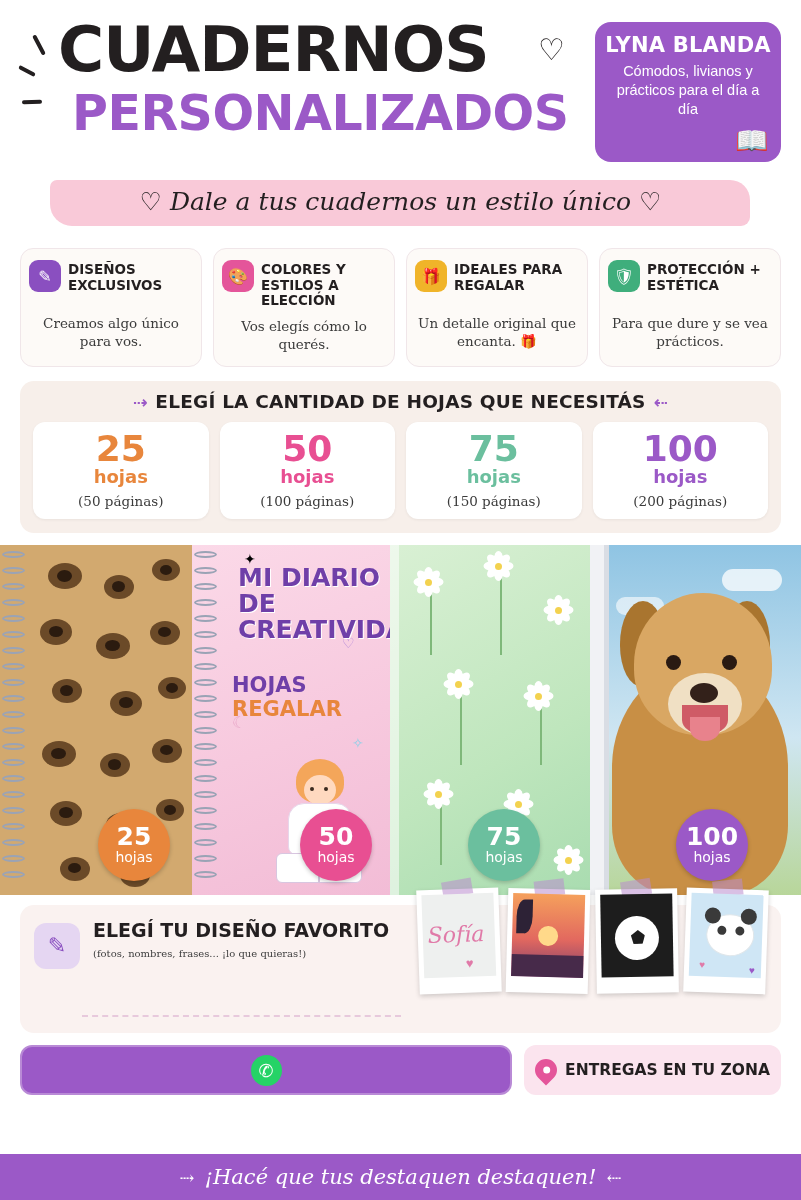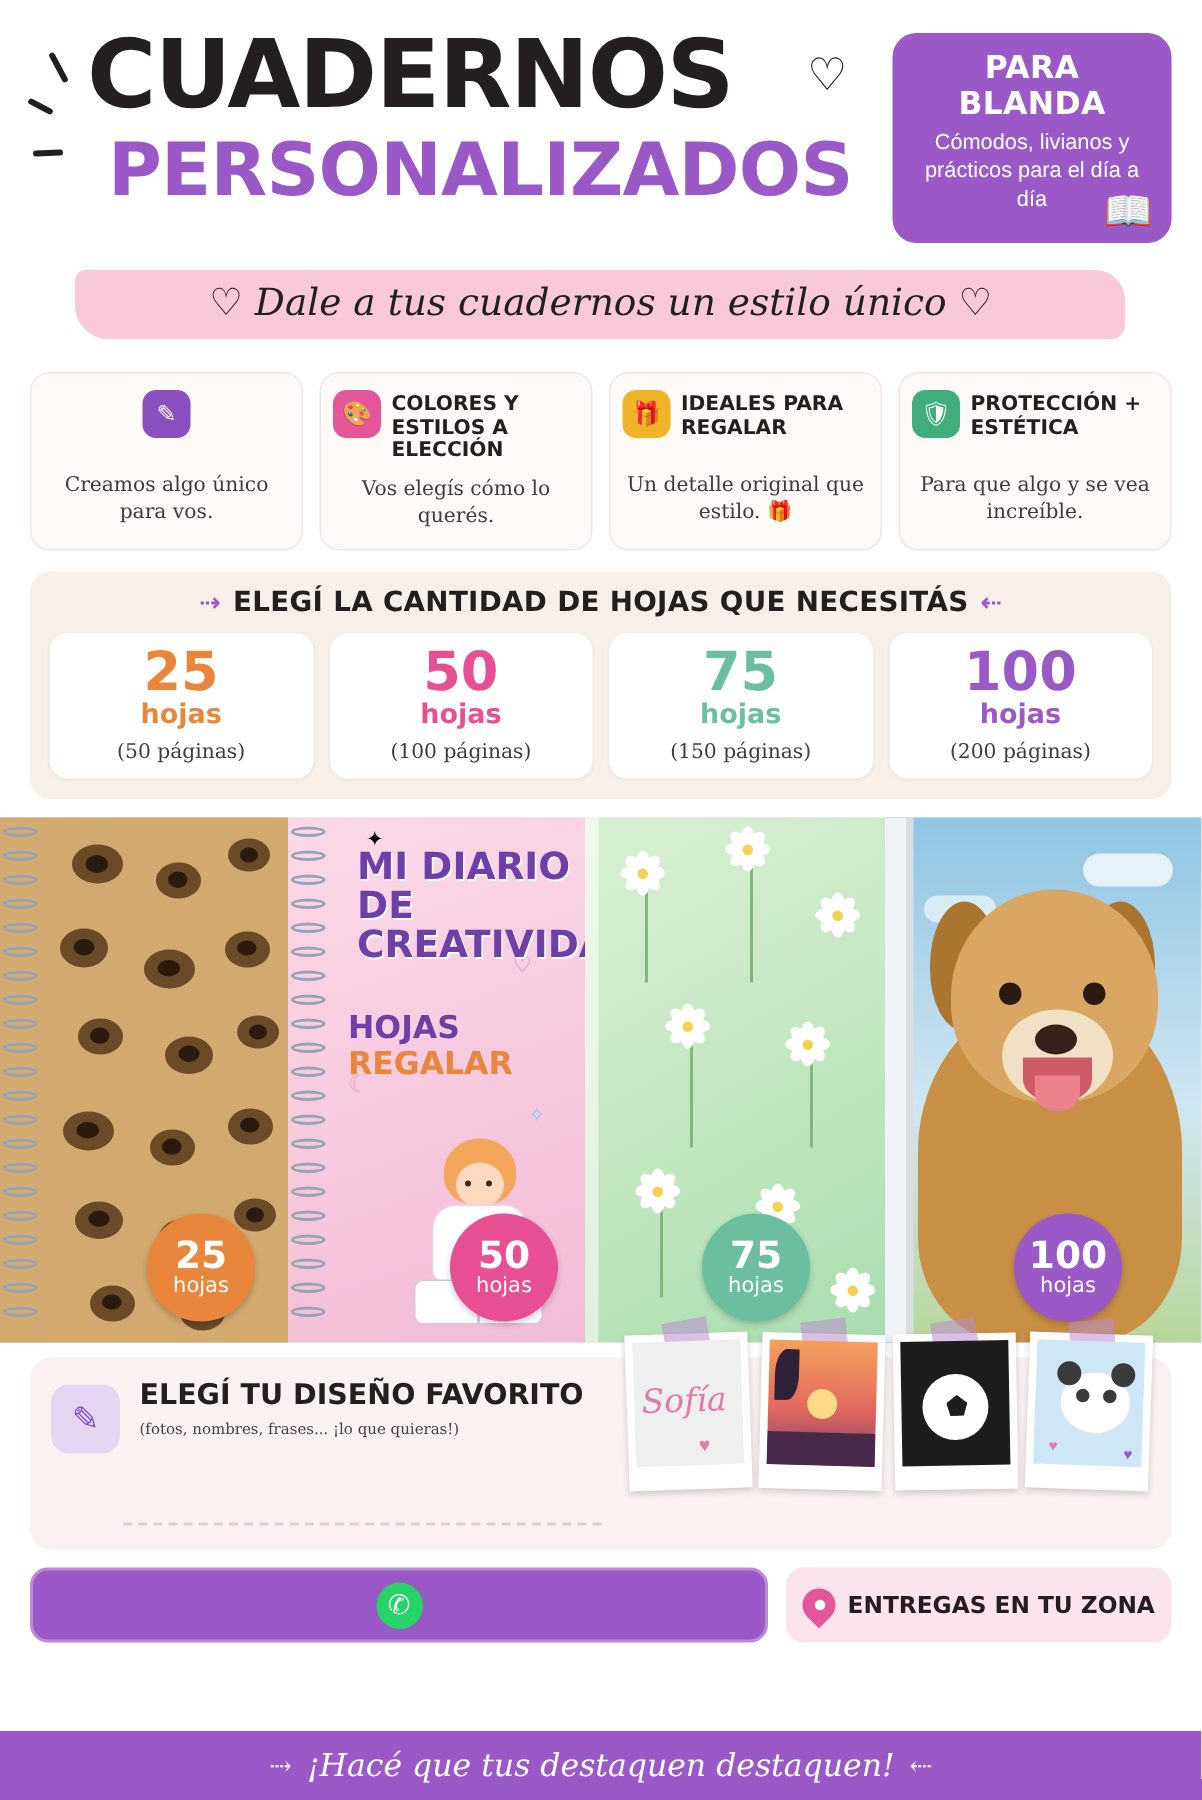--- a/index.html
+++ b/index.html
@@ -369,58 +369,59 @@
 <div class="header">
   <span class="spark s1"></span>
   <span class="spark s2"></span>
   <span class="spark s3"></span>
 
   <div class="title-main">CUADERNOS</div>
   <div class="title-sub">PERSONALIZADOS</div>
   <div class="heart-deco">♡</div>
 
   <div class="badge-tapa">
-    <div class="bt-title">PARA BLANDA</div>
+    <div class="bt-title">LYNA BLANDA</div>
     <div class="bt-desc">Cómodos, livianos y prácticos para el día a día</div>
     <div class="bt-book">📖</div>
   </div>
 </div>
 
 <div class="ribbon-wrap">
   <div class="ribbon"></div>
   <div class="ribbon-text">♡ Dale a tus cuadernos un estilo único ♡</div>
 </div>
 
 <div class="features">
   <div class="feat">
     <div class="feat-top">
       <div class="feat-ico" style="background:#8a4fc0">✎</div>
+      <div class="feat-name">DISEÑOS EXCLUSIVOS</div>
     </div>
     <div class="feat-desc">Creamos algo único para vos.</div>
   </div>
   <div class="feat">
     <div class="feat-top">
       <div class="feat-ico" style="background:#e4559a">🎨</div>
       <div class="feat-name">COLORES Y ESTILOS A ELECCIÓN</div>
     </div>
     <div class="feat-desc">Vos elegís cómo lo querés.</div>
   </div>
   <div class="feat">
     <div class="feat-top">
       <div class="feat-ico" style="background:#f0b429">🎁</div>
       <div class="feat-name">IDEALES PARA REGALAR</div>
     </div>
-    <div class="feat-desc">Un detalle original que estilo. 🎁</div>
+    <div class="feat-desc">Un detalle original que encanta. 🎁</div>
   </div>
   <div class="feat">
     <div class="feat-top">
       <div class="feat-ico" style="background:#3fae7c">🛡</div>
       <div class="feat-name">PROTECCIÓN + ESTÉTICA</div>
     </div>
-    <div class="feat-desc">Para que algo y se vea increíble.</div>
+    <div class="feat-desc">Para que dure y se vea prácticos.</div>
   </div>
 </div>
 
 <div class="sheets-panel">
   <div class="sheets-title">
     <span class="sq">⇢</span><span>ELEGÍ LA CANTIDAD DE HOJAS QUE NECESITÁS</span><span class="sq">⇠</span>
   </div>
   <div class="sheets-row">
     <div class="sheet-card">
       <div class="sheet-num" style="color:#e8863c">25</div>

